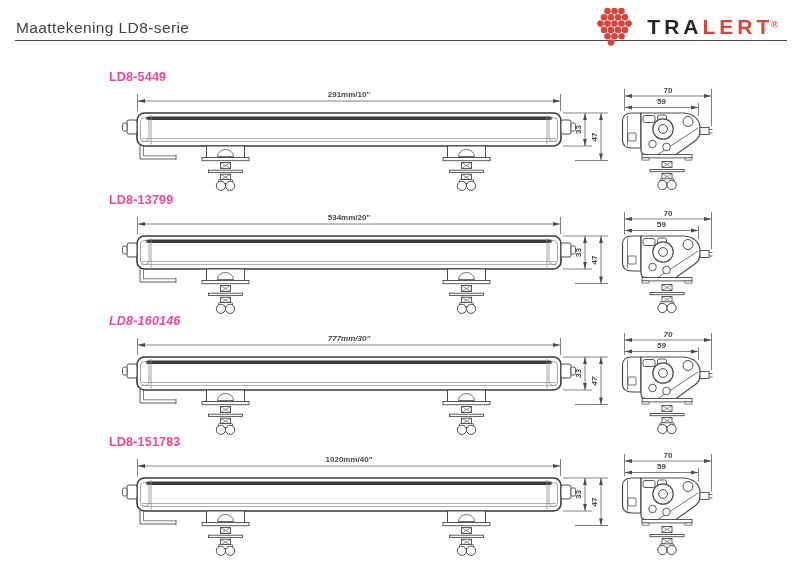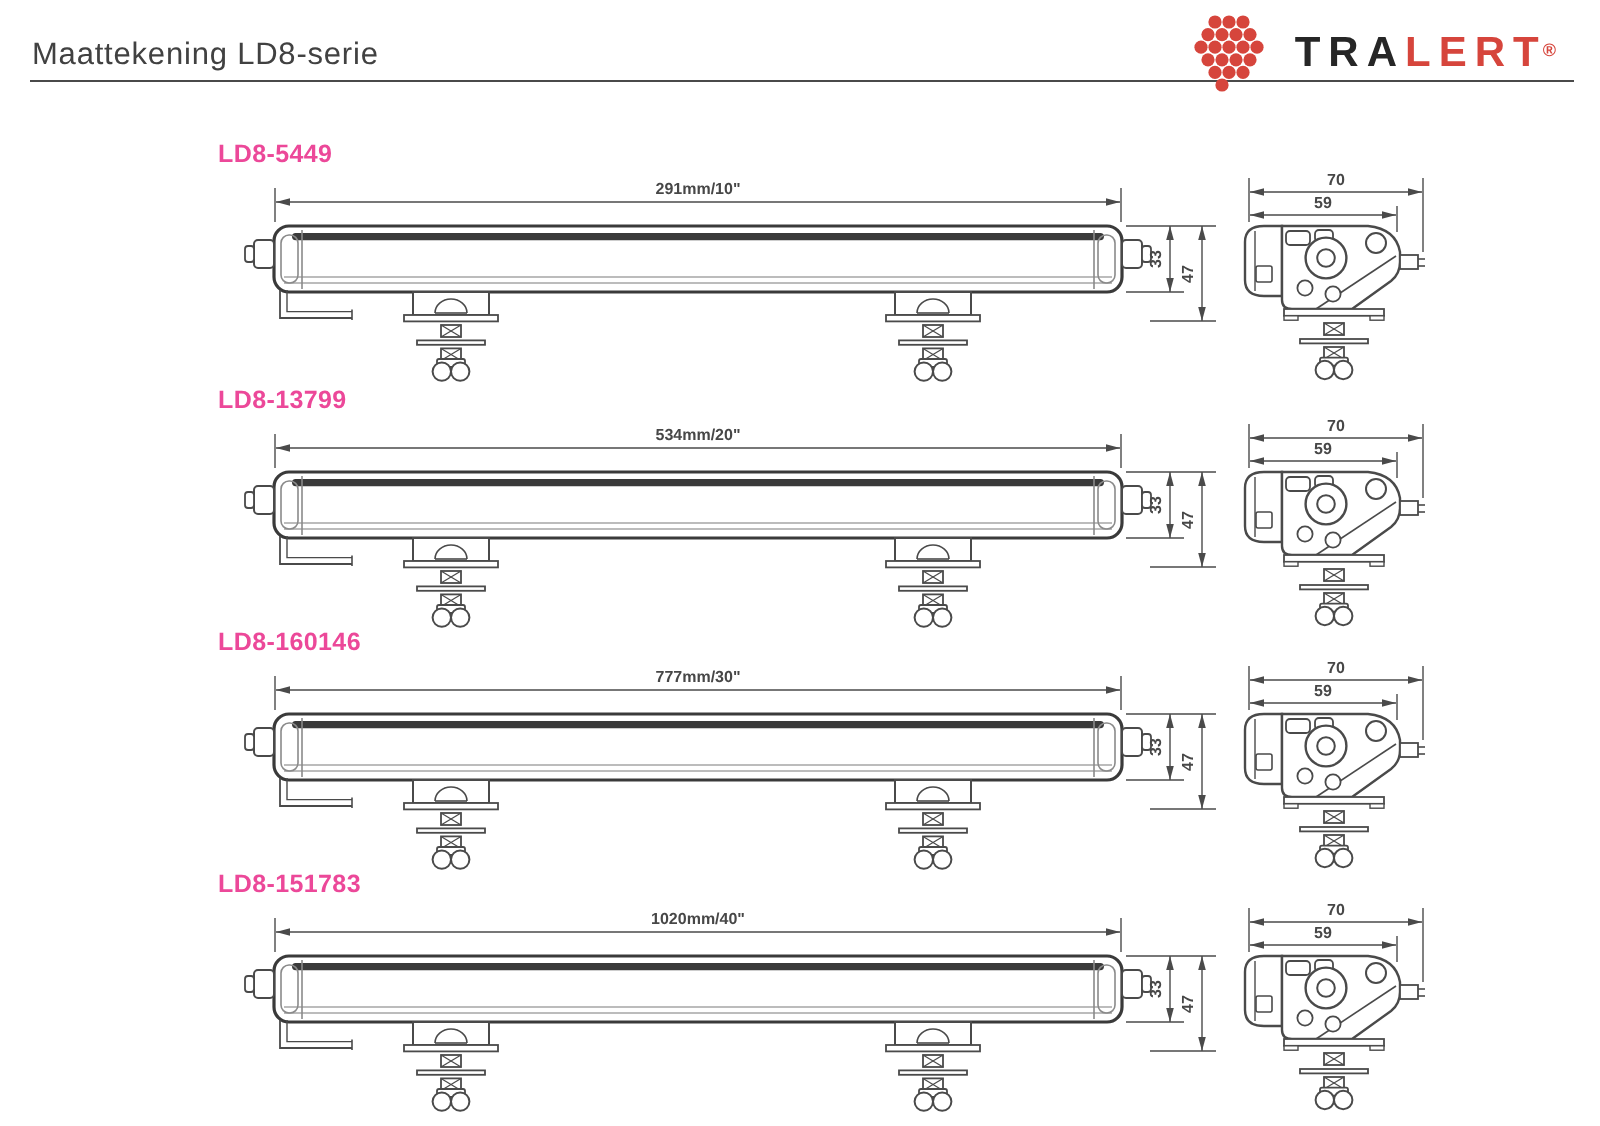--- a/index.html
+++ b/index.html
@@ -296,21 +296,21 @@
           <rect x="650" y="109.5" width="34" height="2.2" fill="#fff" stroke="#4a4a4a" stroke-width="0.9"></rect>
           <rect x="662" y="113.5" width="10" height="6" fill="#fff" stroke="#4a4a4a" stroke-width="0.9"></rect>
           <line x1="662" y1="119.5" x2="672" y2="113.5" stroke="#4a4a4a" stroke-width="0.6"></line>
           <line x1="662" y1="113.5" x2="672" y2="119.5" stroke="#4a4a4a" stroke-width="0.6"></line>
           <rect x="660" y="118.8" width="14" height="4" rx="1" fill="#fff" stroke="#4a4a4a" stroke-width="0.9"></rect>
           <circle cx="662.4" cy="125" r="4.6" fill="#fff" stroke="#4a4a4a" stroke-width="1"></circle>
           <circle cx="671.6" cy="125" r="4.6" fill="#fff" stroke="#4a4a4a" stroke-width="1"></circle>
         </g>
       </svg>
     </div>
-    <div class="row" style="top: 304px;">
+    <div class="row" style="top: 304px; font-style: italic;">
       <div class="row-label">LD8-160146</div>
       <svg width="800" height="138" viewBox="0 0 800 138">
         <g>
           <line x1="137.5" y1="34" x2="137.5" y2="51" stroke="#4a4a4a" stroke-width="0.7"></line>
           <line x1="560.5" y1="34" x2="560.5" y2="51" stroke="#4a4a4a" stroke-width="0.7"></line>
           <line x1="138" y1="41" x2="560" y2="41" stroke="#4a4a4a" stroke-width="0.7"></line>
           <polygon points="138,41 145,39.1 145,42.9" fill="#4a4a4a"></polygon>
           <polygon points="560,41 553,39.1 553,42.9" fill="#4a4a4a"></polygon>
           <text x="349" y="37" font-size="8" font-weight="bold" fill="#474747" text-anchor="middle">777mm/30"</text>
         </g>

